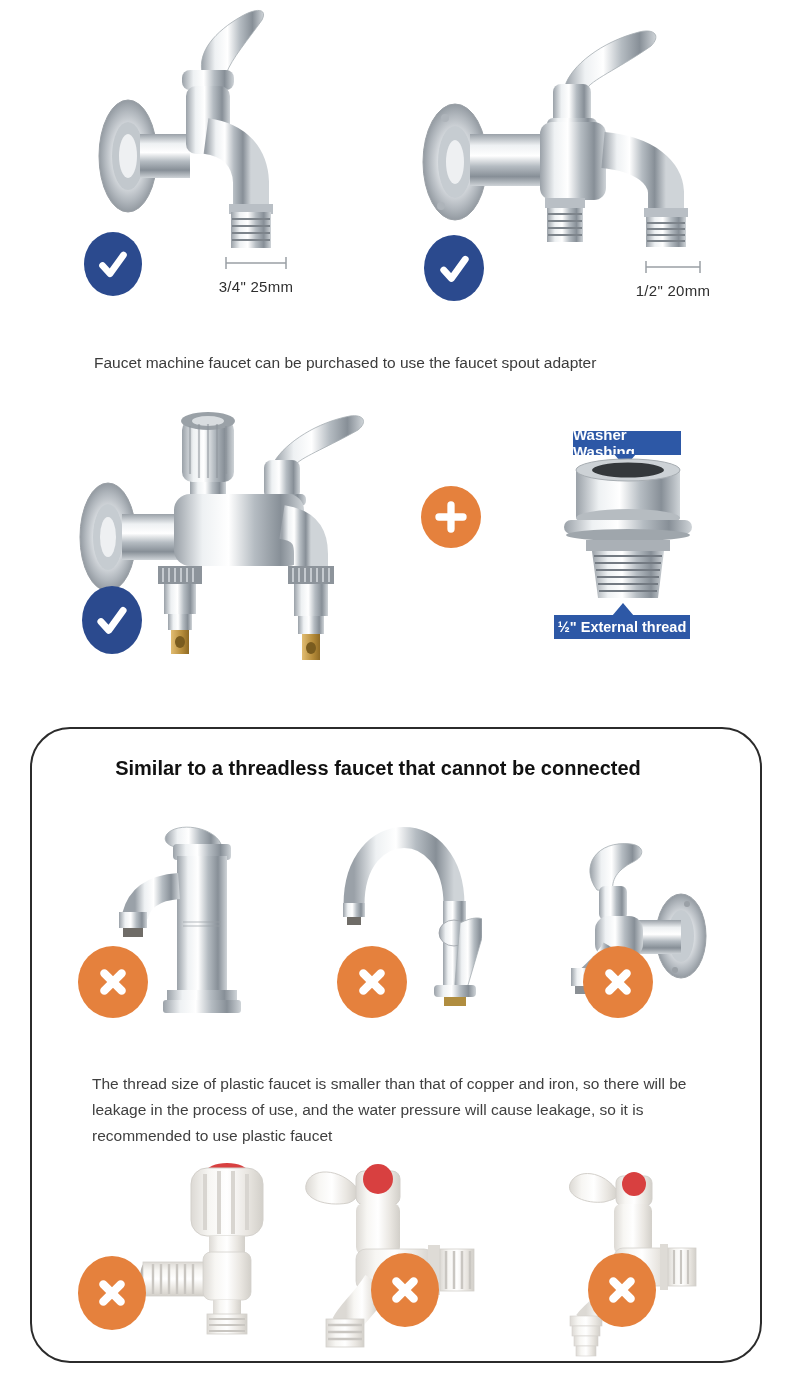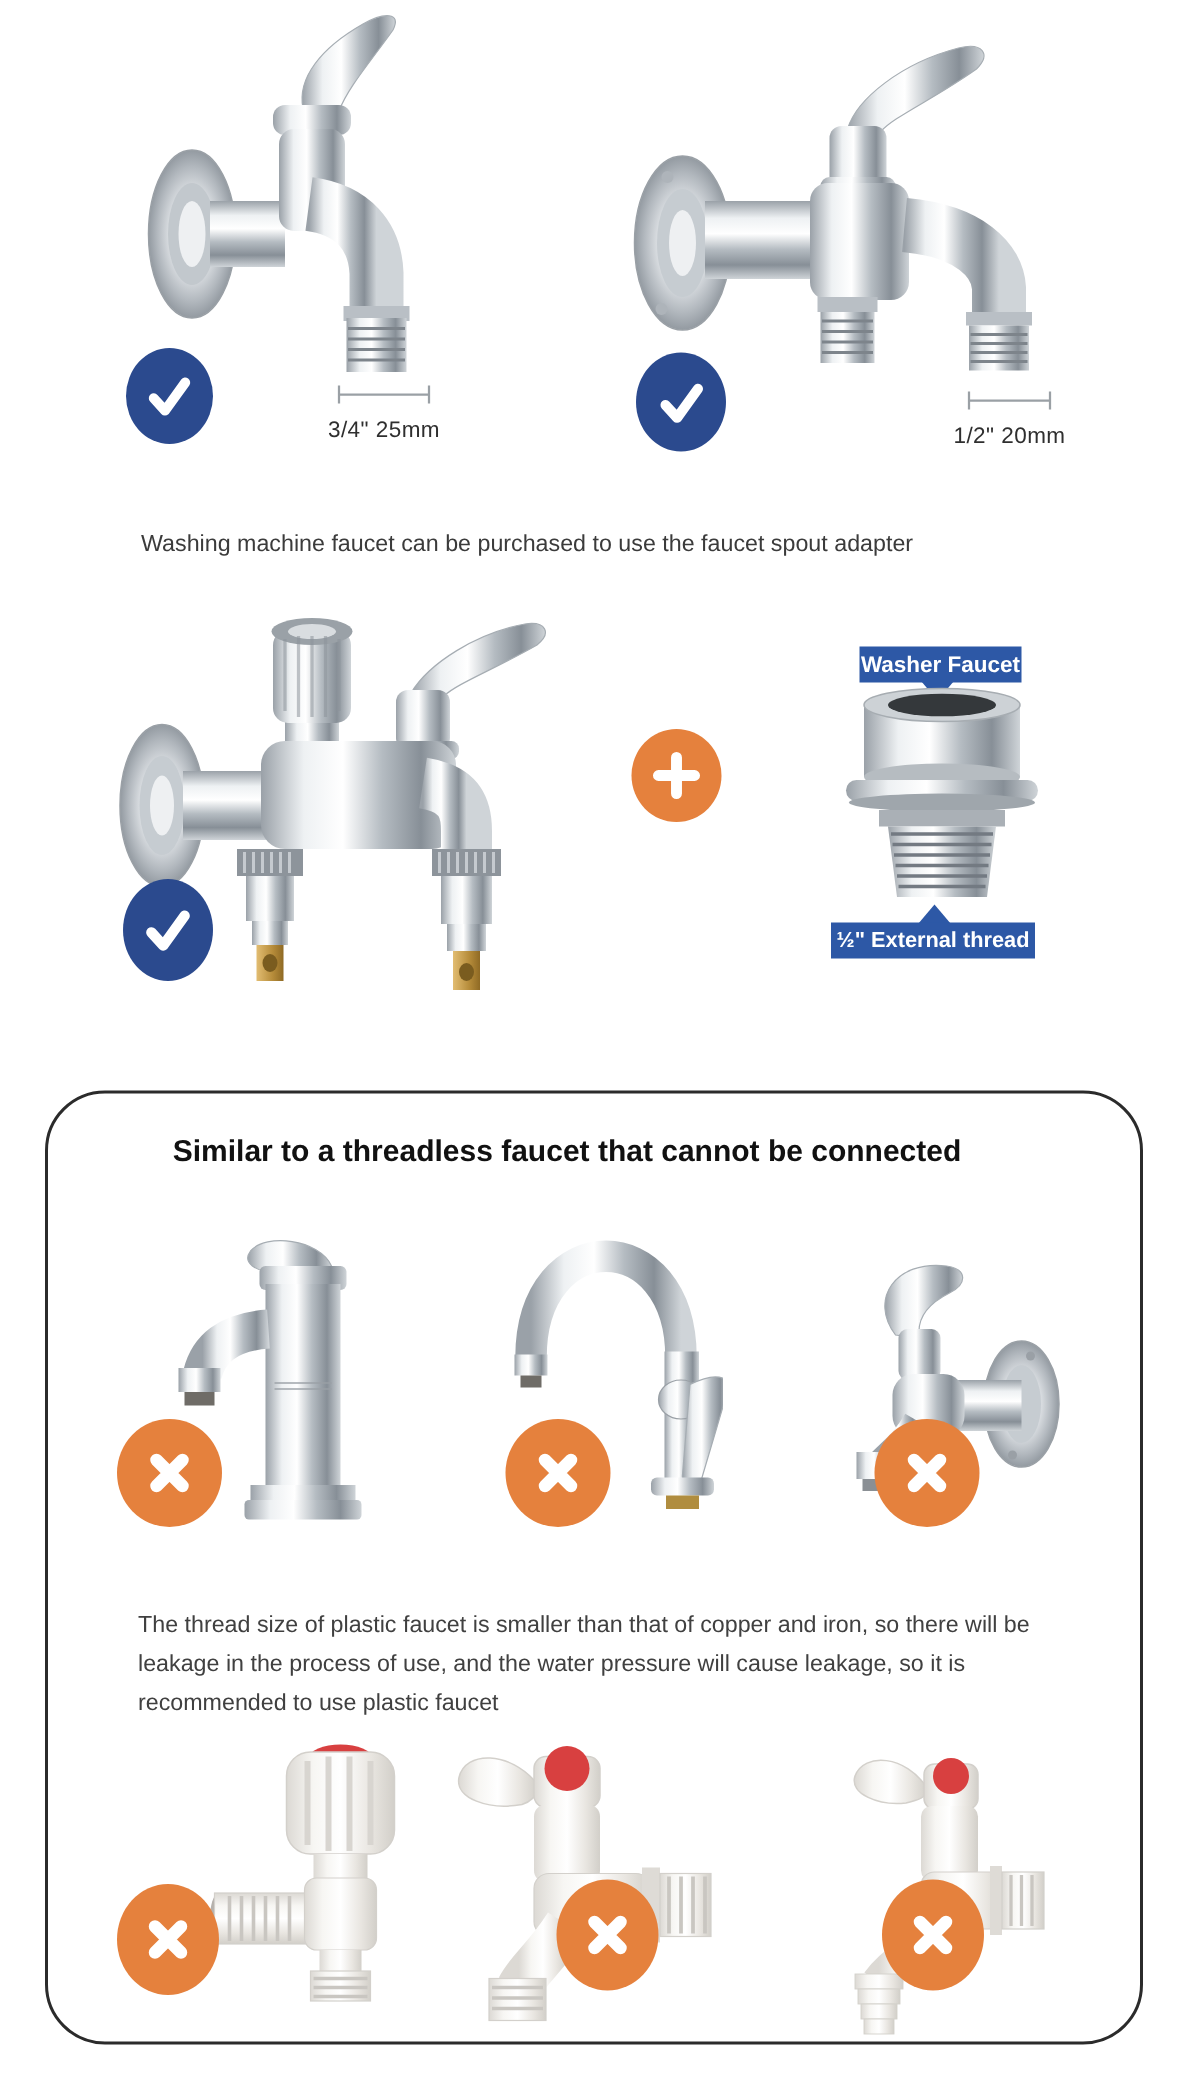--- a/index.html
+++ b/index.html
@@ -143,21 +143,21 @@
   <svg class="abs" style="left:224px;top:256px" width="64" height="14" viewBox="0 0 64 14">
     <path d="M2 1 V13 M2 7 H62 M62 1 V13" stroke="#9aa0a5" stroke-width="1.5" fill="none"></path>
   </svg>
   <div class="size-label" style="left:196px;top:278px;width:120px">3/4" 25mm</div>
 
   <svg class="abs" style="left:644px;top:260px" width="58" height="14" viewBox="0 0 58 14">
     <path d="M2 1 V13 M2 7 H56 M56 1 V13" stroke="#9aa0a5" stroke-width="1.5" fill="none"></path>
   </svg>
   <div class="size-label" style="left:613px;top:282px;width:120px">1/2" 20mm</div>
 
-  <div class="caption" style="left:94px;top:354px">Washing machine faucet can be purchased to use the faucet spout adapter</div>
+  <div class="caption" style="left:94px;top:354px">Faucet machine faucet can be purchased to use the faucet spout adapter</div>
 
   <svg class="abs" style="left:78px;top:402px" width="300" height="270" viewBox="0 0 300 270">
     <defs>
       <linearGradient id="d_v" x1="0" y1="0" x2="1" y2="0">
         <stop offset="0" stop-color="#9aa1a8"></stop>
           <stop offset=".22" stop-color="#eef1f3"></stop>
         <stop offset=".42" stop-color="#ffffff"></stop>
           <stop offset=".62" stop-color="#b5bcc2"></stop>
         <stop offset=".82" stop-color="#878f97"></stop>
           <stop offset="1" stop-color="#cfd4d8"></stop>
@@ -215,21 +215,21 @@
       <path d="M5 13 L10 18.5 L19 6" fill="none" stroke="#ffffff" stroke-width="4.4" stroke-linecap="round" stroke-linejoin="round"></path>
     </svg>
   </div>
 
   <div class="round-badge badge-warn" style="left:421px;top:486px;width:60px;height:62px">
     <svg width="38" height="38" viewBox="0 0 24 24">
       <path d="M12 4.4 V19.6 M4.4 12 H19.6" fill="none" stroke="#ffffff" stroke-width="4.6" stroke-linecap="round"></path>
     </svg>
   </div>
 
-  <div class="callout" style="left:573px;top:431px;width:108px;height:24px;font-size:15px">Washer Faucet</div>
+  <div class="callout" style="left:573px;top:431px;width:108px;height:24px;font-size:15px">Washer Washing</div>
   <span class="tri tri-down" style="left:614px;top:454px"></span>
 
   <svg class="abs" style="left:558px;top:456px" width="140" height="148" viewBox="0 0 140 148">
     <defs>
       <linearGradient id="ad_v" x1="0" y1="0" x2="1" y2="0">
         <stop offset="0" stop-color="#9aa1a8"></stop>
           <stop offset=".22" stop-color="#eef1f3"></stop>
         <stop offset=".42" stop-color="#ffffff"></stop>
           <stop offset=".62" stop-color="#b5bcc2"></stop>
         <stop offset=".82" stop-color="#878f97"></stop>

